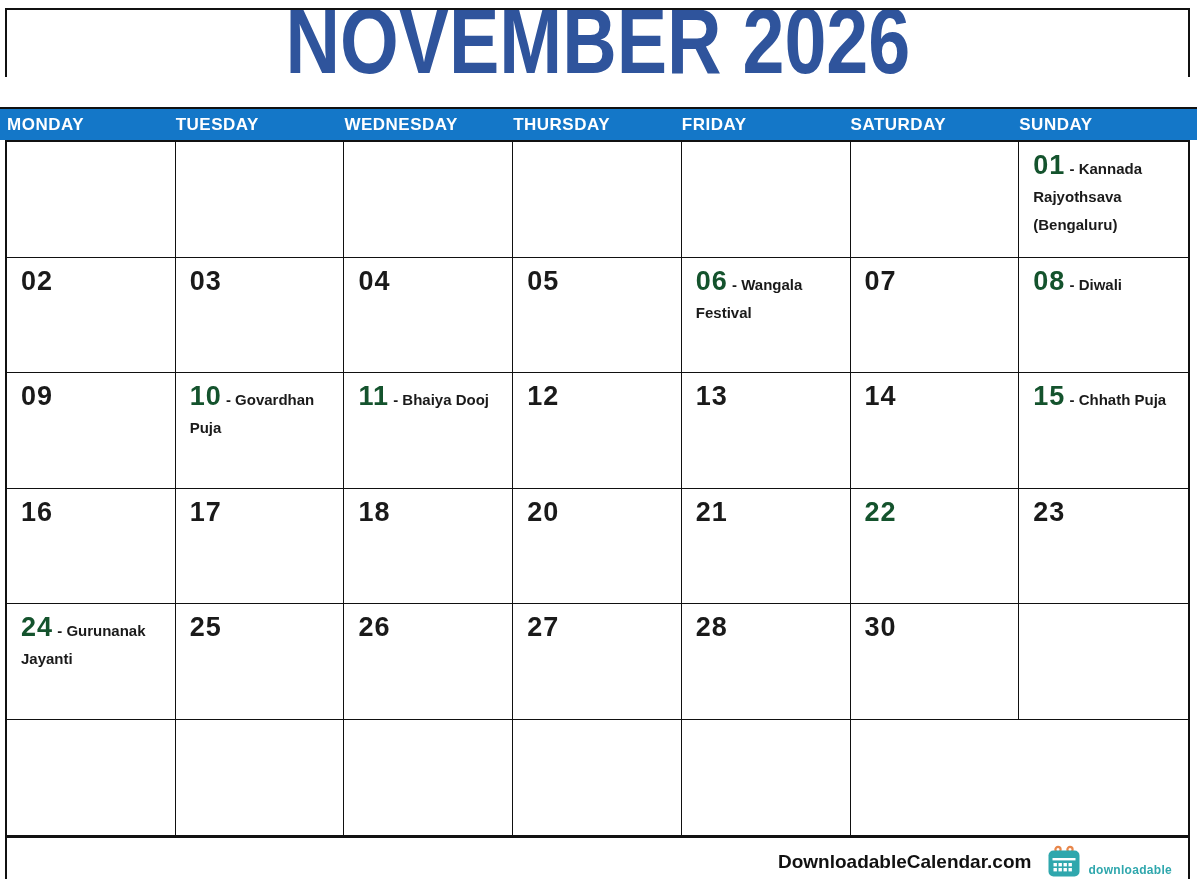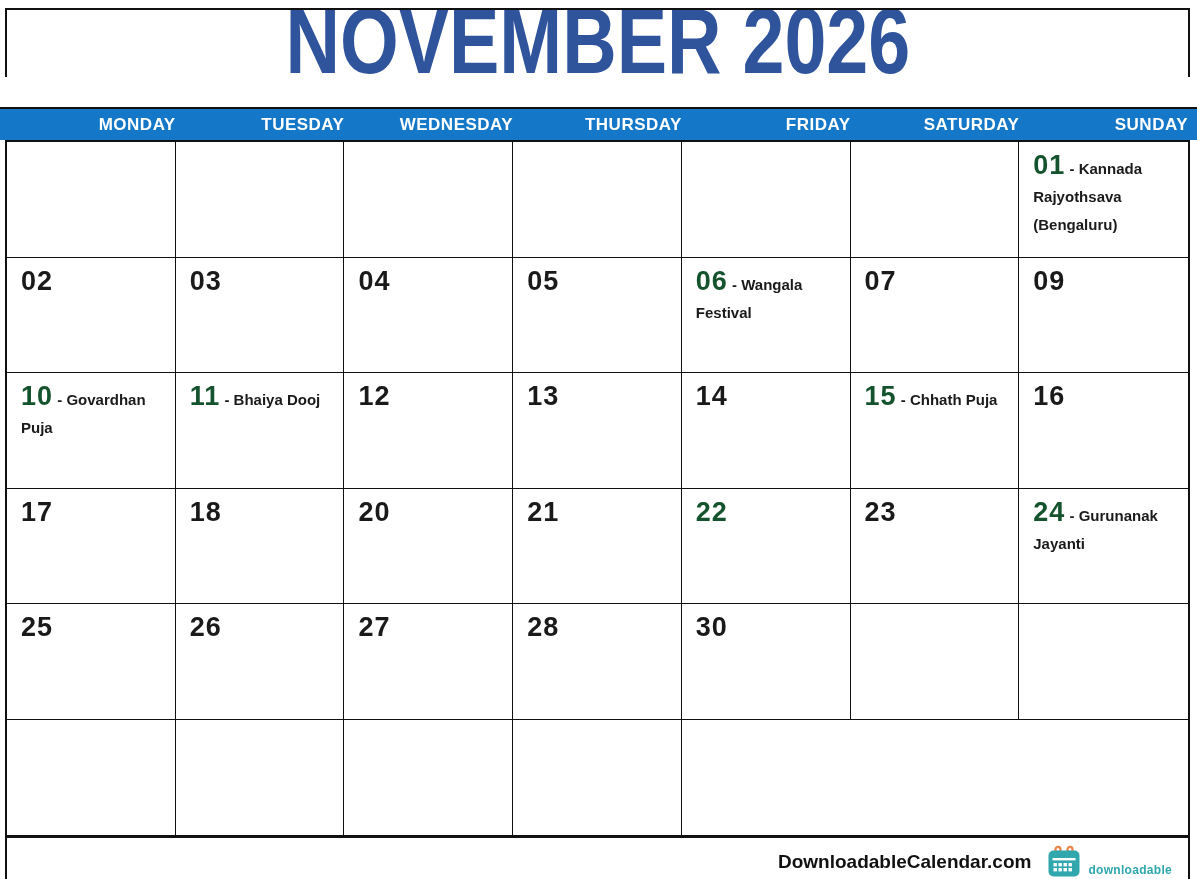--- a/index.html
+++ b/index.html
@@ -41,21 +41,21 @@
     border-top: 2px solid #111;
     display: grid;
     grid-template-columns: repeat(7, 1fr);
     padding-left: 7px; padding-right: 9px;
     align-items: center;
   }
   .weekday {
     color: #ffffff;
     font-size: 17px;
     font-weight: 700;
-    text-align: right;
+    text-align: left;
     letter-spacing: 0.5px;
   }
   
   .grid {
     position: absolute;
     left: 5px; top: 140px;
     width: 1185px; height: 695px;
     border-left: 2px solid #111;
     border-right: 2px solid #111;
     border-top: 2px solid #111;
@@ -153,20 +153,21 @@
       <div class="cell"></div>
       <div class="cell"></div>
       <div class="cell"></div>
       <div class="cell"><span class="day-num holiday">01</span><span class="event-text"> - Kannada Rajyothsava (Bengaluru)</span></div>
       <div class="cell"><span class="day-num">02</span></div>
       <div class="cell"><span class="day-num">03</span></div>
       <div class="cell"><span class="day-num">04</span></div>
       <div class="cell"><span class="day-num">05</span></div>
       <div class="cell"><span class="day-num holiday">06</span><span class="event-text"> - Wangala Festival</span></div>
       <div class="cell"><span class="day-num">07</span></div>
+      <div class="cell"><span class="day-num holiday">08</span><span class="event-text"> - Diwali</span></div>
       <div class="cell"><span class="day-num">09</span></div>
       <div class="cell"><span class="day-num holiday">10</span><span class="event-text"> - Govardhan Puja</span></div>
       <div class="cell"><span class="day-num holiday">11</span><span class="event-text"> - Bhaiya Dooj</span></div>
       <div class="cell"><span class="day-num">12</span></div>
       <div class="cell"><span class="day-num">13</span></div>
       <div class="cell"><span class="day-num">14</span></div>
       <div class="cell"><span class="day-num holiday">15</span><span class="event-text"> - Chhath Puja</span></div>
       <div class="cell"><span class="day-num">16</span></div>
       <div class="cell"><span class="day-num">17</span></div>
       <div class="cell"><span class="day-num">18</span></div>

